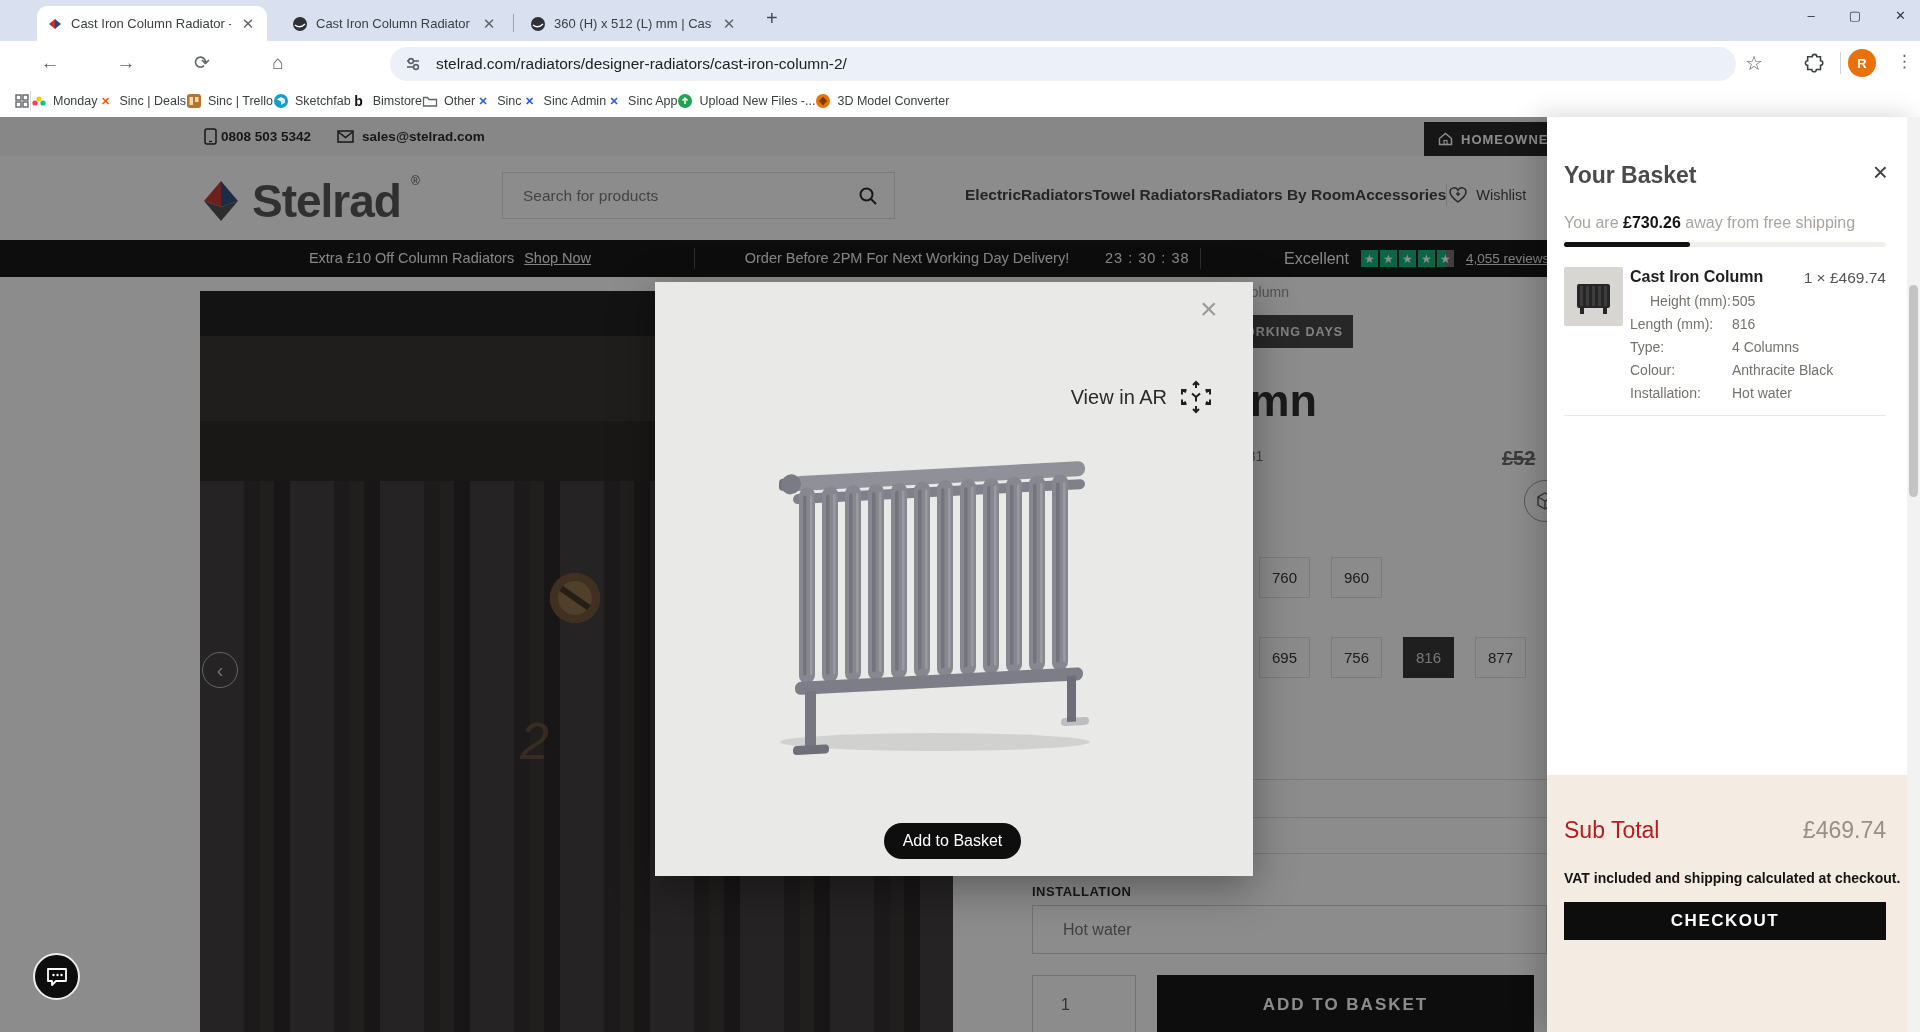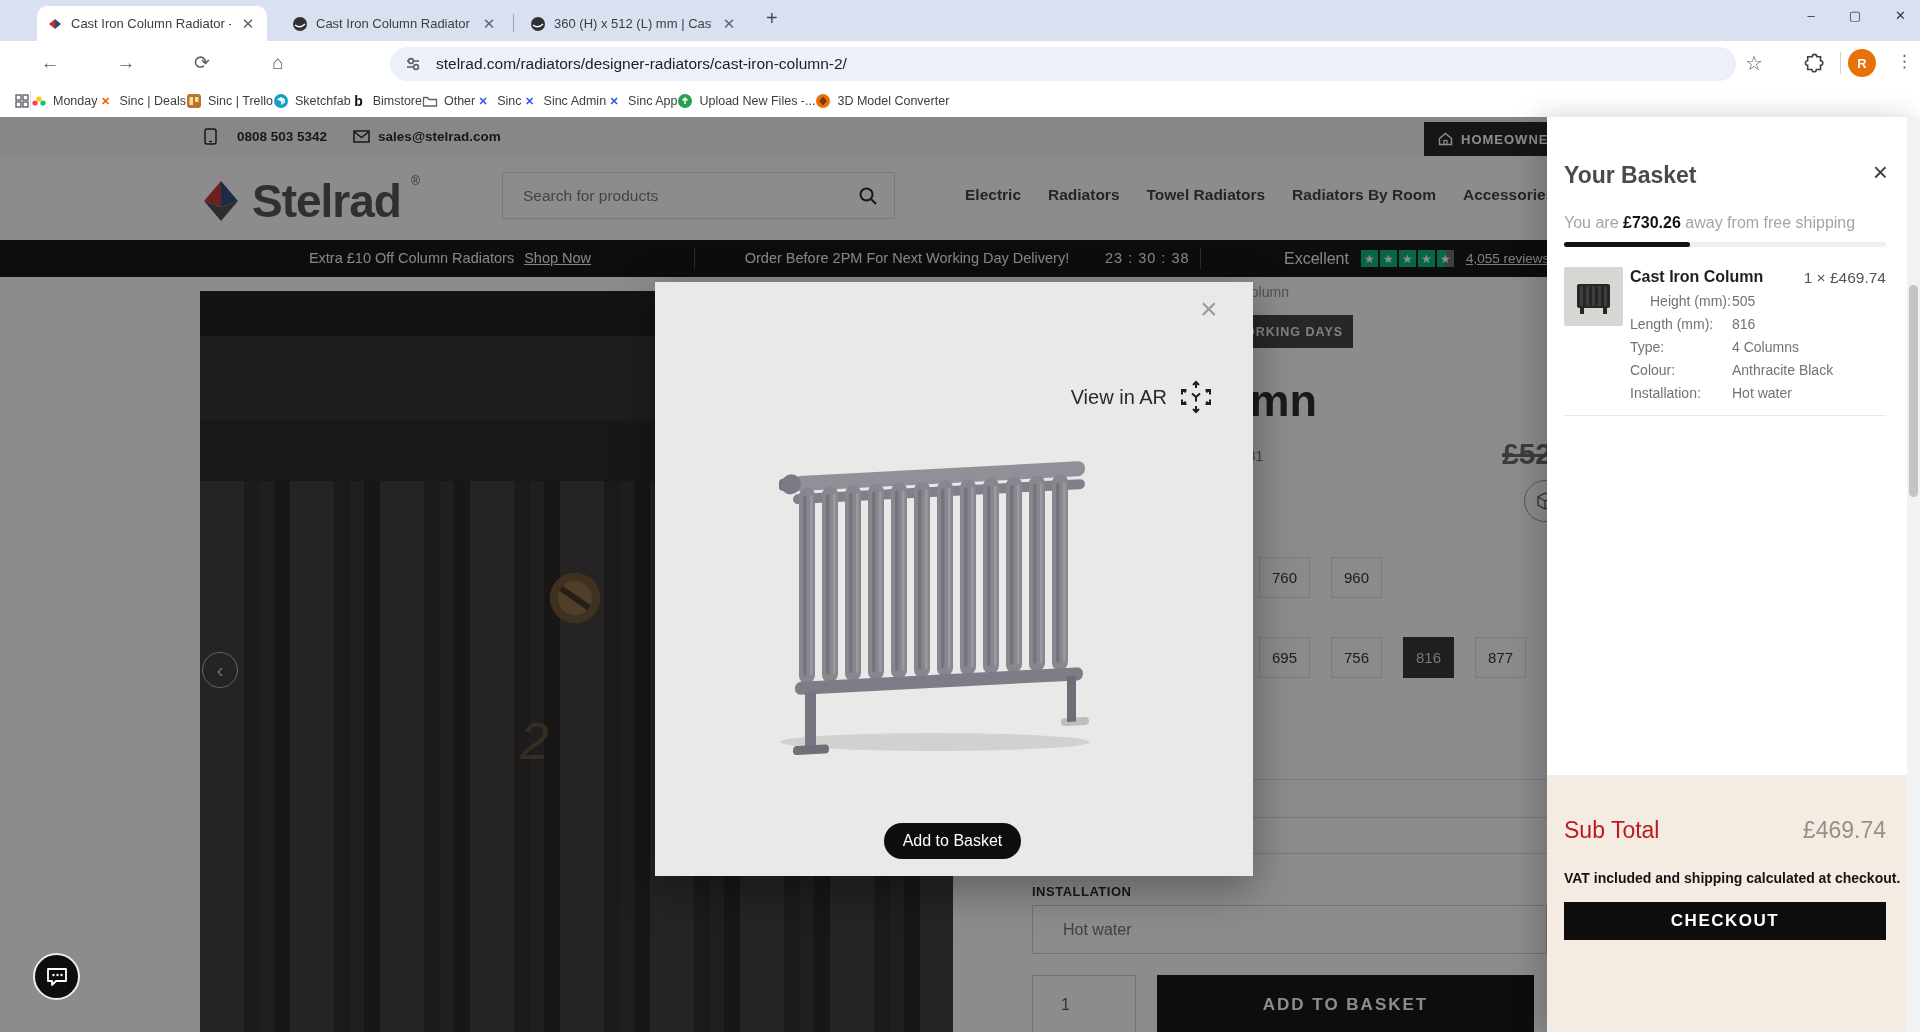--- a/index.html
+++ b/index.html
@@ -192,21 +192,21 @@
         <circle cx="8" cy="8" r="7" fill="#e8710a"></circle>
           <path d="M8 3.5 L12 8 L8 12.5 L4 8 Z" fill="#7a3c05"></path>
       </svg>
       <span>3D Model Converter</span>
     </div>
   </div>
 
   <div id="page" class="abs">
 
     <div id="topbar" class="abs flex">
-      <div class="flex" style="margin-left:204px;gap:20px;">
+      <div class="flex" style="margin-left:204px;gap:4px;">
         <svg width="13" height="17" viewBox="0 0 13 17">
           <rect x="1" y="1" width="11" height="15" rx="2" fill="none" stroke="#1f1f1f" stroke-width="1.5"></rect>
           <line x1="5" y1="13.5" x2="8" y2="13.5" stroke="#1f1f1f" stroke-width="1.3"></line>
         </svg>
         <span>0808 503 5342</span>
       </div>
       <div class="flex" style="margin-left:26px;gap:8px;">
         <svg width="17" height="13" viewBox="0 0 17 13">
           <rect x="1" y="1" width="15" height="11" fill="none" stroke="#1f1f1f" stroke-width="1.5"></rect>
           <path d="M1.5 2 L8.5 7.5 L15.5 2" fill="none" stroke="#1f1f1f" stroke-width="1.5"></path>
@@ -234,21 +234,21 @@
       <div class="abs flex" style="left:200px;top:18px;gap:10px;">
         <svg width="42" height="44" viewBox="0 0 42 44">
           <path d="M21 2 L38 22 L21 28 Z" fill="#27477e"></path>
           <path d="M21 2 L4 22 L21 28 Z" fill="#c2332f"></path>
           <path d="M4 22 L21 42 L38 22 L21 28 Z" fill="#4a4a4a"></path>
         </svg>
         <span style="font-size:46px;font-weight:bold;color:#4f4f4f;letter-spacing:-1px;">Stelrad</span>
         <span style="font-size:12px;color:#4f4f4f;align-self:flex-start;">®</span>
       </div>
 
-      <div class="abs flex" style="left:965px;top:28px;gap:27px;font-size:15.5px;font-weight:600;color:#3a3a3a;">
+      <div class="abs flex" style="left:965px;top:28px;font-size:15.5px;font-weight:600;color:#3a3a3a;">
         <span>Electric</span>
         <span>Radiators</span>
         <span>Towel Radiators</span>
         <span>Radiators By Room</span>
         <span>Accessories</span>
         <span style="width:1px;height:22px;background:#d9d9d9;"></span>
         <span class="flex" style="gap:7px;font-weight:500;font-size:14.5px;">
           <svg width="22" height="22" viewBox="0 0 22 22">
             <path d="M11 18 C5 13.5 3 10.5 3 8 a4.2 4.2 0 018-1.8 A4.2 4.2 0 0119 8 c0 2.5-2 5.5-8 10z" fill="none" stroke="#3a3a3a" stroke-width="1.5"></path>
             <line x1="11" y1="8" x2="11" y2="12" stroke="#3a3a3a" stroke-width="1.3"></line>
@@ -295,21 +295,21 @@
       <div class="abs" style="left:320px;top:420px;font-size:52px;color:#6b5136;opacity:.8;font-style:italic;">2</div>
     </div>
     <div class="abs flex" style="left:202px;top:535px;width:34px;height:34px;border-radius:50%;border:1.5px solid #b5b5b5;
          justify-content:center;color:#d0d0d0;font-size:20px;">‹</div>
 
     <div class="abs" style="left:1180px;top:167px;font-size:14px;color:#8f8f8f;">Cast Iron Column</div>
     <div class="abs flex" style="left:1235px;top:198px;height:33px;padding:0 10px;background:#3f3f3f;color:#e8e8e8;
          font-size:12.5px;font-weight:bold;letter-spacing:1px;">ORKING DAYS</div>
     <div class="abs" style="left:942px;top:258px;font-size:45px;font-weight:bold;color:#262626;white-space:nowrap;">Cast Iron Column</div>
     <div class="abs" style="left:1243px;top:331px;font-size:14px;color:#6f6f6f;">(31</div>
-    <div class="abs" style="left:1502px;top:320px;font-size:30px;font-weight:bold;color:#666;text-decoration:line-through;">£52</div>
+    <div class="abs" style="left:1502px;top:330px;font-size:20px;font-weight:bold;color:#666;text-decoration:line-through;">£52</div>
     <div class="abs flex" style="left:1524px;top:363px;width:40px;height:40px;border-radius:50%;border:1px solid #9a9a9a;justify-content:center;">
       <svg width="20" height="20" viewBox="0 0 20 20">
         <path d="M10 2 L17 6 V14 L10 18 L3 14 V6 Z" fill="none" stroke="#555" stroke-width="1.4"></path>
         <path d="M3 6 L10 10 L17 6 M10 10 V18" fill="none" stroke="#555" stroke-width="1.4"></path>
       </svg>
     </div>
 
     <div class="sizebox" style="left:1259px;top:440px;">760</div>
     <div class="sizebox" style="left:1331px;top:440px;">960</div>
 

